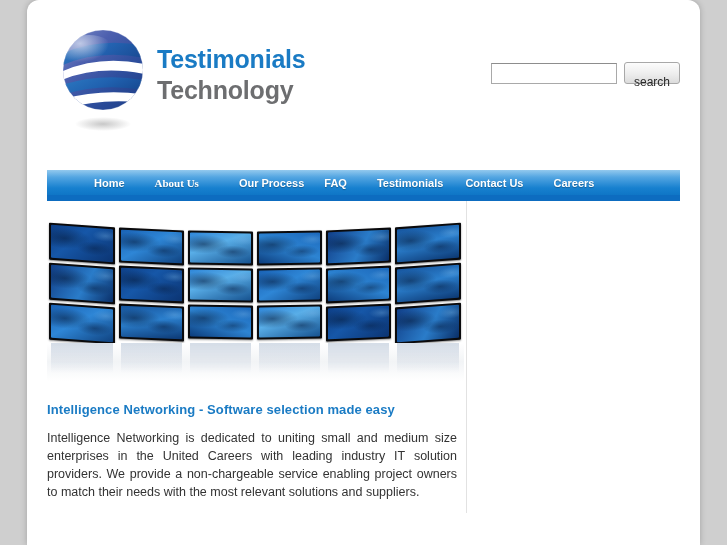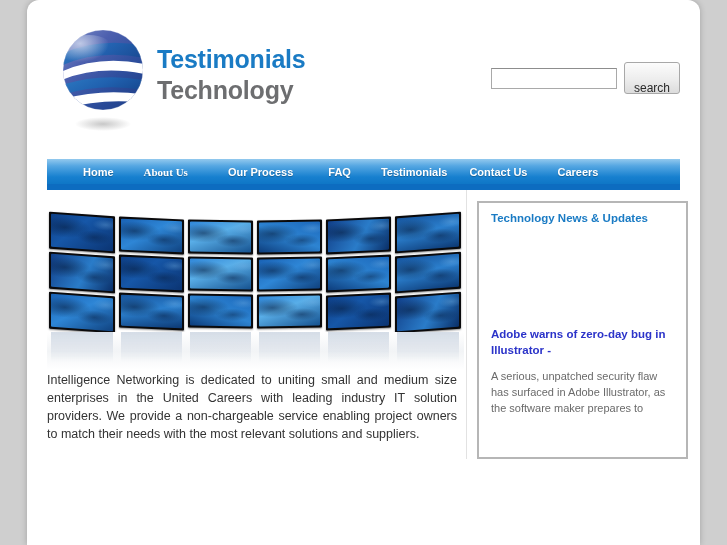--- a/index.html
+++ b/index.html
@@ -87,21 +87,21 @@
     border: 1px solid #a9a9a9;
     border-top-color: #8d8d8d;
     background: #fff;
     font-family: "Liberation Sans", sans-serif;
     font-size: 11px;
     color: #333;
     outline: none;
   }
   #search-button {
     height: 22px;
-    padding: 15px 9px;
+    padding: 9px 9px;
     border: 1px solid #a8a8a8;
     border-radius: 3px;
     background: linear-gradient(#fcfcfc, #ededed 55%, #dcdcdc);
     font-family: "Liberation Sans", sans-serif;
     font-size: 12px;
     color: #2a2a2a;
     cursor: pointer;
     line-height: 20px;
   }
 
@@ -109,37 +109,37 @@
   #nav {
     position: relative;
     margin: 0 20px;
     height: 31px;
     background: linear-gradient(#93c9ee 0%, #54a6e2 28%, #1780cf 72%, #0f76c6 100%);
     border-bottom: 6px solid #0d6cc0;
     box-sizing: border-box;
   }
   #nav ul {
     list-style: none;
-    margin: 4px;
+    margin: 15px;
     padding: 0;
     display: flex;
     height: 25px;
     align-items: center;
   }
   #nav li {
     color: #ffffff;
     font-size: 11px;
     font-weight: bold;
     white-space: nowrap;
     cursor: pointer;
     text-shadow: 0 1px 1px rgba(0,0,0,0.28);
   }
   #nav li:nth-child(1) { padding-left: 32px; padding-right: 30px; }
   #nav li:nth-child(2) { padding-right: 40px; font-family: Liberation Serif, serif; }
-  #nav li:nth-child(3) { padding-right: 35px; }
+  #nav li:nth-child(3) { padding-right: 20px; }
   #nav li:nth-child(4) { padding-right: 30px; }
   #nav li:nth-child(5) { padding-right: 22px; }
   #nav li:nth-child(6) { padding-right: 30px; }
 
   
   #body-region {
     position: relative;
     display: flex;
     padding: 0 20px;
     box-sizing: border-box;
@@ -407,28 +407,20 @@
           <div id="reflection">
             <div class="refl" style="left:4px;  width:62px;"></div>
             <div class="refl" style="left:74px; width:61px;"></div>
             <div class="refl" style="left:143px;width:61px;"></div>
             <div class="refl" style="left:212px;width:61px;"></div>
             <div class="refl" style="left:281px;width:61px;"></div>
             <div class="refl" style="left:350px;width:62px;"></div>
           </div>
         </div>
 
+        <h1 id="main-heading">Intelligence Networking - Software selection made easy</h1>
         <p class="para">Intelligence Networking is dedicated to uniting small and medium size enterprises in the United Careers with leading industry IT solution providers. We provide a non-chargeable service enabling project owners to match their needs with the most relevant solutions and suppliers.</p>
       </div>
 
-      <div id="side-col">
-        <div id="news-box">
-          <div id="news-title">Technology News &amp; Updates</div>
-          <div id="news-item">
-            <div id="news-headline">Adobe warns of zero-day bug in Illustrator -</div>
-            <div id="news-body">A serious, unpatched security flaw has surfaced in Adobe Illustrator, as the software maker prepares to</div>
-          </div>
-        </div>
-      </div>
 
     </div>
   </div>
 </div>
 
 </body></html>

